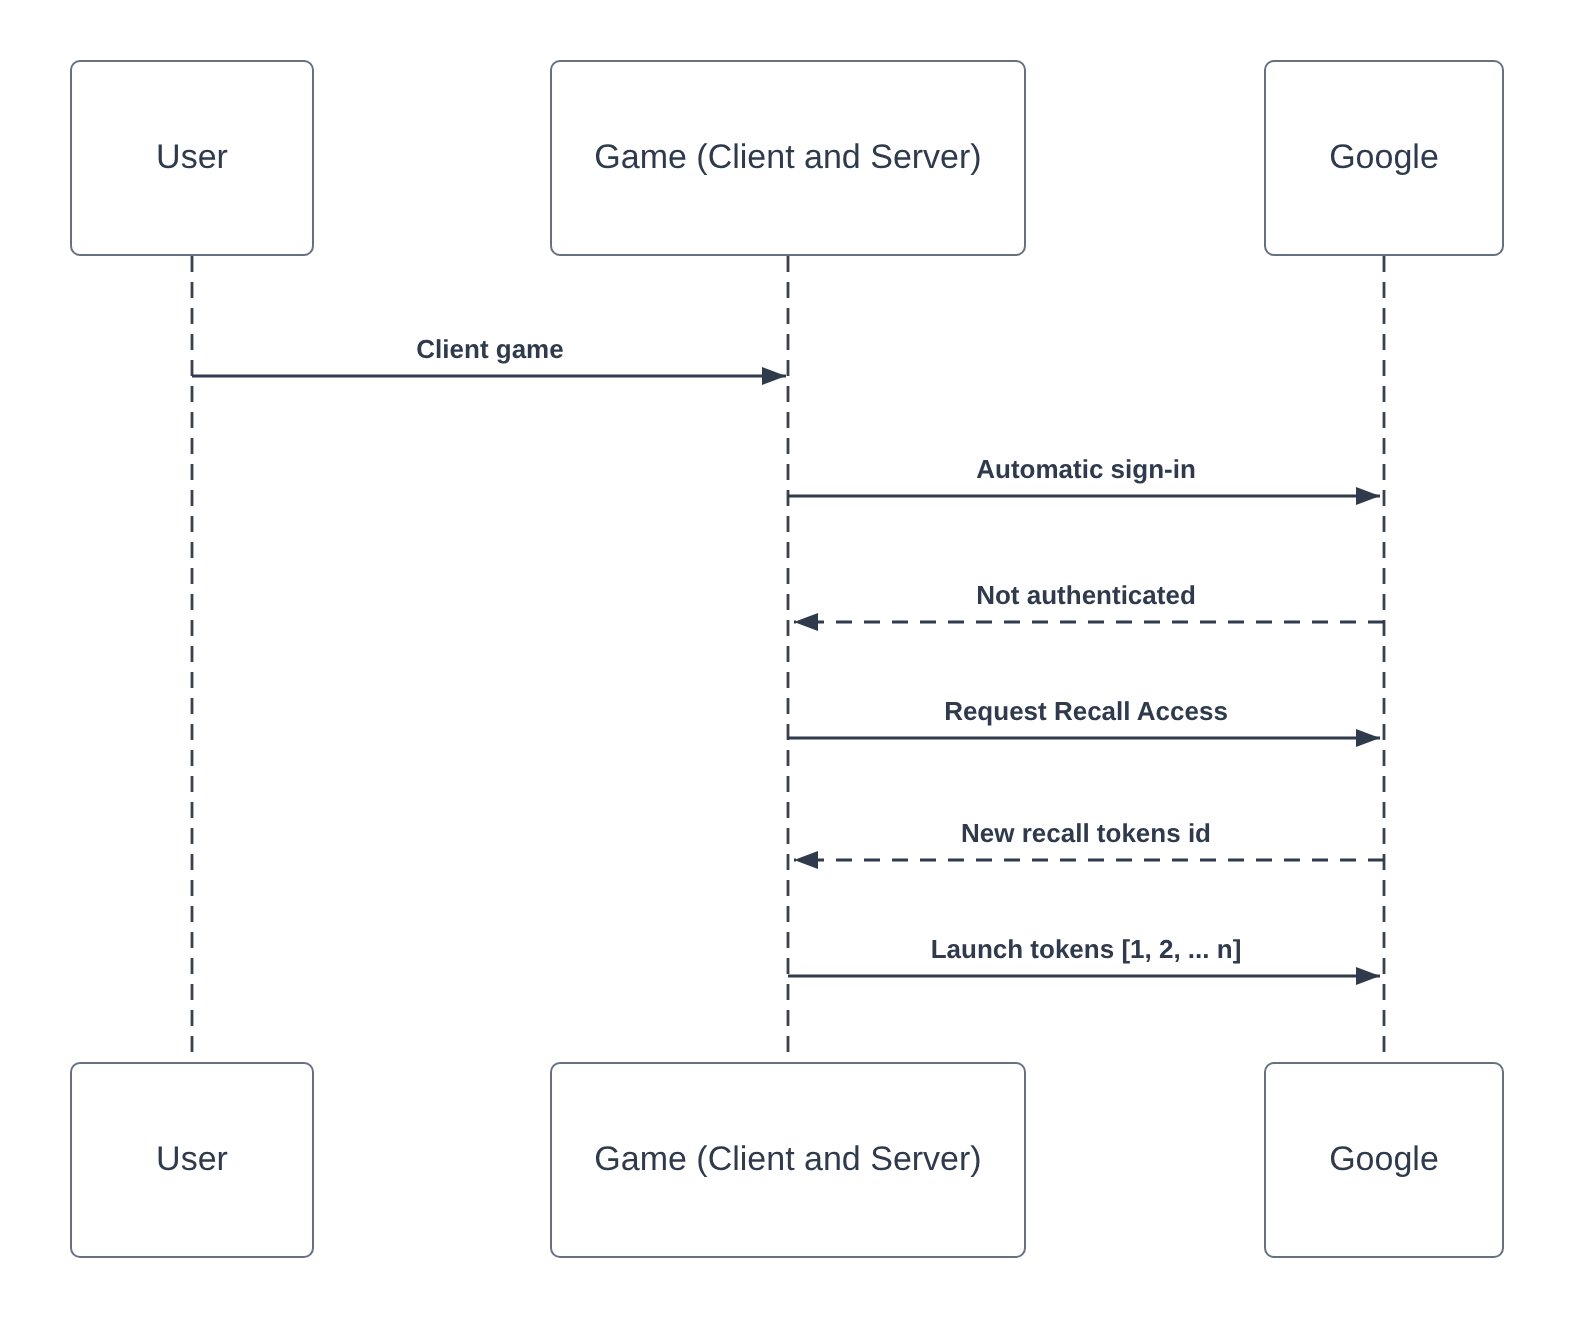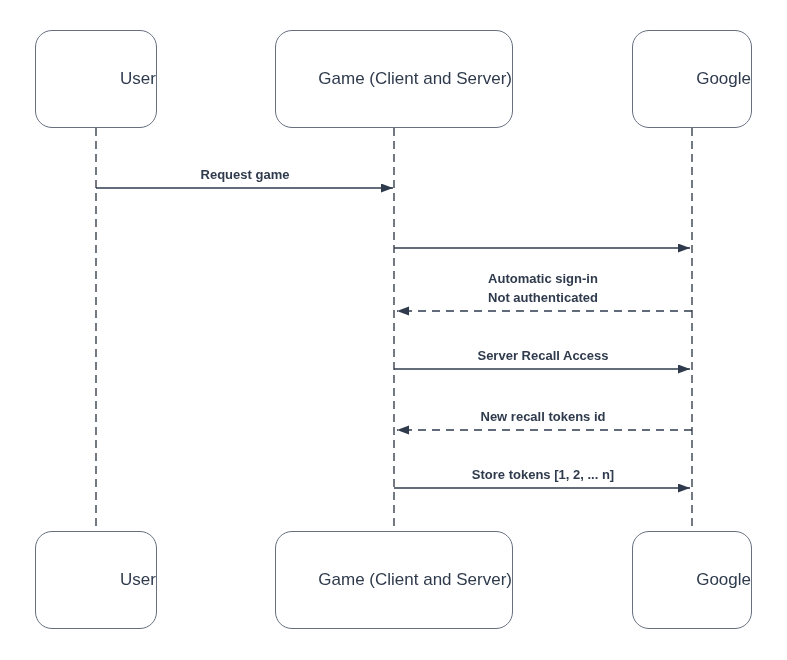--- a/index.html
+++ b/index.html
@@ -22,24 +22,24 @@
   }
   .layer {
     position: absolute;
     left: 0; top: 0;
   }
   .actor {
     position: absolute;
     height: 98px;
     background: var(--background);
     border: 1px solid var(--box-border);
-    border-radius: 17px;
+    border-radius: 5px;
     display: flex;
     align-items: center;
-    justify-content: flex-end;
+    justify-content: center;
     font-size: 17px;
     color: var(--ink);
     text-align: center;
   }
   .msg-label {
     position: absolute;
     transform: translateX(-50%);
     font-size: 13px;
     font-weight: bold;
     color: var(--ink);
@@ -101,20 +101,20 @@
   <div class="actor" style="left:35px; top:531px; width:122px;">
     <span>User</span>
   </div>
   <div class="actor" style="left:275px; top:531px; width:238px;">
     <span>Game (Client and Server)</span>
   </div>
   <div class="actor" style="left:632px; top:531px; width:120px;">
     <span>Google</span>
   </div>
 
-  <div class="msg-label" style="left:245px; top:167px;">Request game</div>
-  <div class="msg-label" style="left:543px; top:227px;margin-top:44px;">Automatic sign-in</div>
+  <div class="msg-label" style="left:245px; top:167px;">Client game</div>
+  <div class="msg-label" style="left:543px; top:227px;">Automatic sign-in</div>
   <div class="msg-label" style="left:543px; top:290px;text-align:center;">Not authenticated</div>
-  <div class="msg-label" style="left:543px; top:348px;">Server Recall Access</div>
+  <div class="msg-label" style="left:543px; top:348px;">Request Recall Access</div>
   <div class="msg-label" style="left:543px; top:409px;">New recall tokens id</div>
-  <div class="msg-label" style="left:543px; top:467px;">Store tokens [1, 2, ... n]</div>
+  <div class="msg-label" style="left:543px; top:467px;">Launch tokens [1, 2, ... n]</div>
 
 </div>
 
 </body></html>

